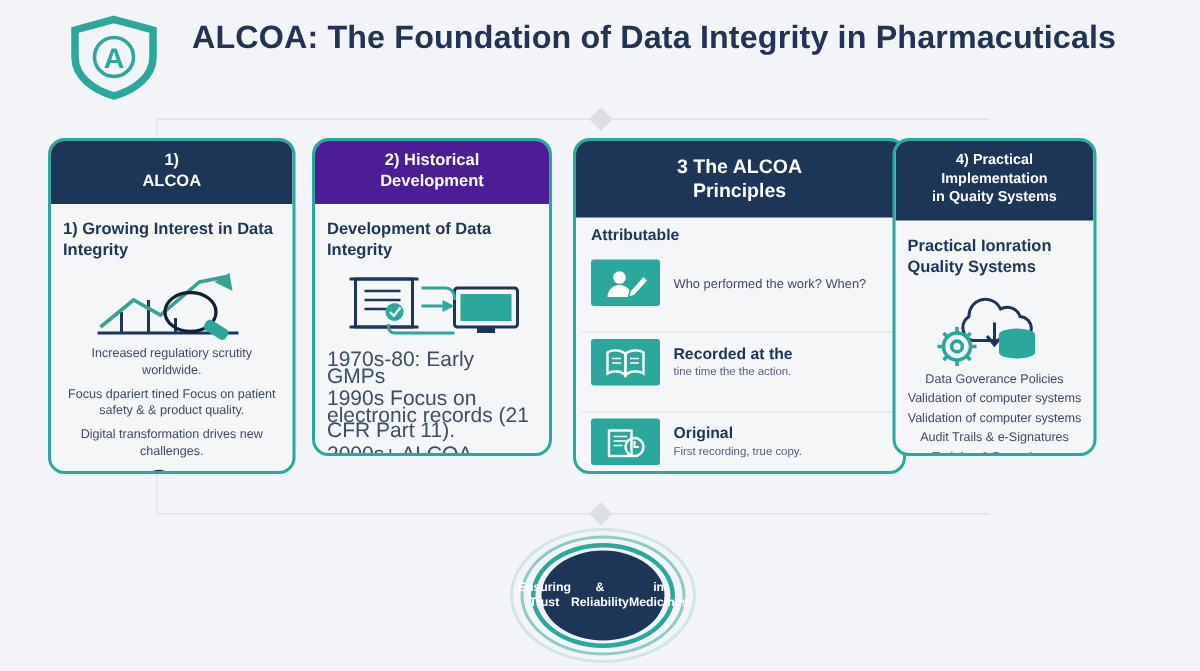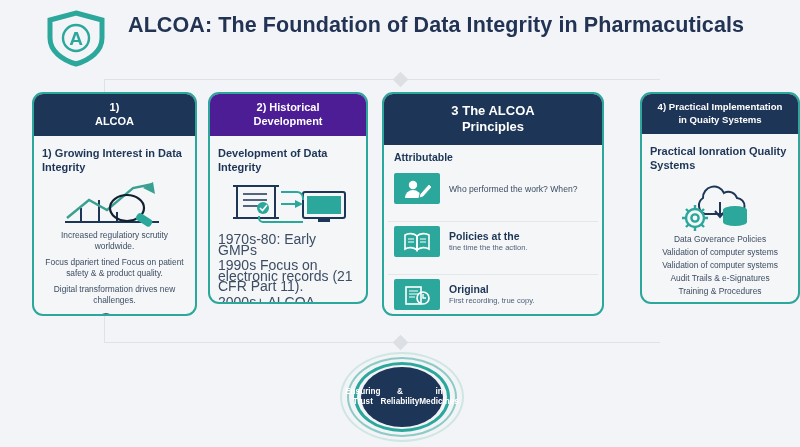--- a/index.html
+++ b/index.html
@@ -70,21 +70,21 @@
   #card1{left:32px;top:92px;width:165px;height:224px;}
   #card1 .card-head{font-size:11px;}
   
   #card2{left:208px;top:92px;width:160px;height:212px;}
   #card2 .card-head{font-size:11px;}
   #card2 .bullets{text-align:left;font-size:14px;line-height:10.5px;}
   
   #card3{left:382px;top:92px;width:222px;height:224px;}
   #card3 .card-head{font-size:13px;line-height:16px;padding:9px 6px 10px;}
   
-  #card4{left:640px;top:92px;width:160px;height:212px;}
+  #card4{left:595px;top:92px;width:136px;height:212px;}
   #card4 .card-head{font-size:9.6px;line-height:12.5px;}
   #card4 .bullets p{margin:0 0 2px;}
 
   
   .princ-label{
     font-size:10.5px;font-weight:bold;color:#1d3557;
     margin:4px 0 6px 6px;
   }
   .princ-row{
     display:flex;align-items:center;gap:9px;
@@ -227,21 +227,21 @@
 
       <div class="princ-row">
         <div class="princ-ico">
           <svg viewBox="0 0 30 22" width="30" height="22">
             <path d="M15 5 C12 2 6 2 3 4 V18 C6 16 12 16 15 19 Z" fill="none" stroke="#fff" stroke-width="1.6"></path>
             <path d="M15 5 C18 2 24 2 27 4 V18 C24 16 18 16 15 19 Z" fill="none" stroke="#fff" stroke-width="1.6"></path>
             <path d="M6 8 H12 M6 11 H12 M18 8 H24 M18 11 H24" stroke="#fff" stroke-width="1.1"></path>
           </svg>
         </div>
         <div class="princ-txt">
-          <div class="princ-title">Policies at the</div>
+          <div class="princ-title">Recorded at the</div>
           <div class="princ-desc">tine time the the action.</div>
         </div>
       </div>
 
       <div class="princ-row">
         <div class="princ-ico">
           <svg viewBox="0 0 30 22" width="30" height="22">
             <rect x="4" y="3" width="15" height="17" fill="none" stroke="#fff" stroke-width="1.6"></rect>
             <path d="M7 7 H16 M7 10 H16 M7 13 H13" stroke="#fff" stroke-width="1.1"></path>
             <circle cx="21" cy="14" r="6" fill="none" stroke="#fff" stroke-width="1.7"></circle>

